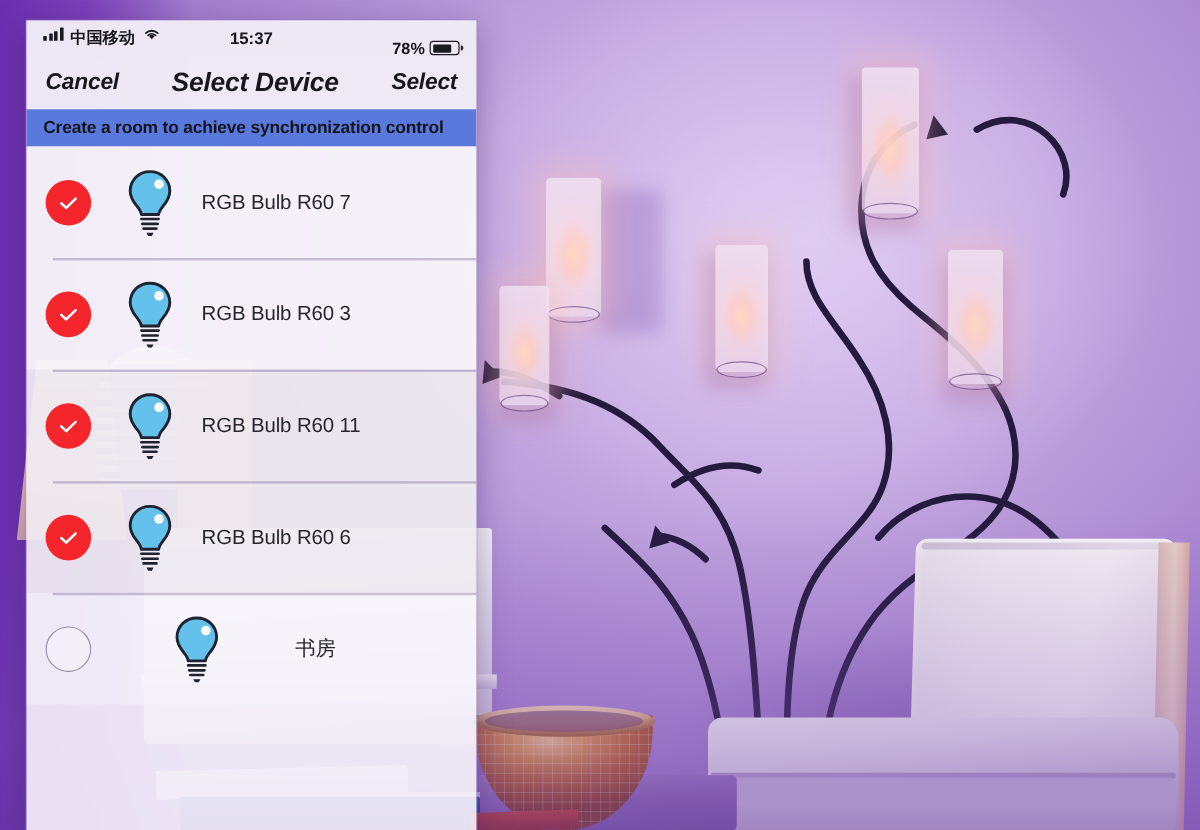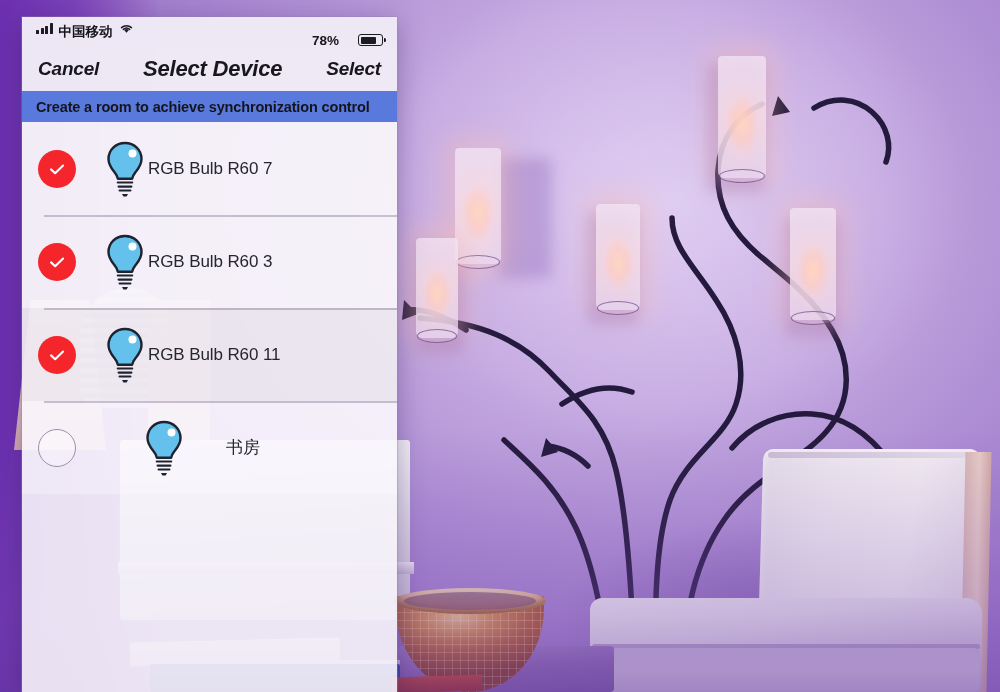--- a/index.html
+++ b/index.html
@@ -288,21 +288,21 @@
     text-align: center;
     font-size: 14px;
     font-weight: bold;
     color: #15151b;
     pointer-events: none;
   }
   .sb-right {
     margin-left: auto;
     display: flex;
     align-items: center;
-    gap: 19px;
+    gap: 4px;
     font-size: 13.5px;
     font-weight: bold;
     color: #15151b;
     margin-top: 16px;
   }
   .sig { display: flex; align-items: flex-end; gap: 1.5px; height: 11px; }
   .sig i { display: block; width: 3px; background: #1b1b22; border-radius: .5px; }
   .sig i:nth-child(1){ height: 4px; }
   .sig i:nth-child(2){ height: 6px; }
   .sig i:nth-child(3){ height: 8.5px; }
@@ -408,20 +408,21 @@
   .check.on svg { display: block; }
 
   .bulb {
     width: 46px; height: 58px;
     margin-left: 26px;
     flex: 0 0 auto;
   }
   .bulb svg { display: block; width: 100%; height: 100%; }
 
   .row-label {
+    margin-left: 20px;
     font-size: 17px;
     color: #26262e;
     letter-spacing: -.1px;
   }
 </style>
 </head>
 <body>
 
 <div id="stage">
 
@@ -506,20 +507,21 @@
           </span>
         <span class="carrier">中国移动</span>
         <span class="wifi">
           <svg viewBox="0 0 16 12" width="15" height="11" aria-hidden="true">
             <path d="M8 10.6 L5.4 7.6 A4.2 4.2 0 0 1 10.6 7.6 Z" fill="#1b1b22"></path>
             <path d="M2.6 5.0 A8 8 0 0 1 13.4 5.0" fill="none" stroke="#1b1b22" stroke-width="1.7" stroke-linecap="round"></path>
             <path d="M4.6 7.0 A5.2 5.2 0 0 1 11.4 7.0" fill="none" stroke="#1b1b22" stroke-width="1.6" stroke-linecap="round"></path>
           </svg>
         </span>
       </div>
+      <div class="sb-center">15:37</div>
       <div class="sb-right">
         <span>78%</span>
         <span class="batt">
             <span style="width:78%"></span>
           </span>
       </div>
     </div>
 
     <div class="navbar">
       <div class="nav-btn">Cancel</div>
@@ -577,20 +579,36 @@
           <svg viewBox="0 0 46 58" aria-hidden="true">
             <path d="M23 3 C13.6 3 6.5 10 6.5 19.1 c0 6.1 3.2 9.6 5.9 13 1.9 2.4 3.1 4.2 3.4 6.6 h14.4 c.3-2.4 1.5-4.2 3.4-6.6 2.7-3.4 5.9-6.9 5.9-13 C39.5 10 32.4 3 23 3 Z" fill="#63c1ec" stroke="#1f2330" stroke-width="2.4" stroke-linejoin="round"></path>
             <circle cx="30.5" cy="13.5" r="4" fill="#ffffff"></circle>
             <path d="M15.8 42.5 h14.4 M16.6 46.6 h12.8 M17.6 50.5 h10.8" stroke="#1f2330" stroke-width="2.2" stroke-linecap="round"></path>
             <path d="M20 54 h6 l-1.4 2.6 h-3.2 Z" fill="#1f2330"></path>
           </svg>
         </div>
         <div class="row-label">RGB Bulb R60 11</div>
       </div>
 
+      <div class="row row-tint-gray">
+        <div class="check on">
+          <svg viewBox="0 0 24 24" width="22" height="22" aria-hidden="true">
+              <path d="M5.5 12.4 L10 16.6 L18.6 8.2" fill="none" stroke="#fff" stroke-width="2.3" stroke-linecap="round" stroke-linejoin="round"></path>
+            </svg>
+        </div>
+        <div class="bulb">
+          <svg viewBox="0 0 46 58" aria-hidden="true">
+            <path d="M23 3 C13.6 3 6.5 10 6.5 19.1 c0 6.1 3.2 9.6 5.9 13 1.9 2.4 3.1 4.2 3.4 6.6 h14.4 c.3-2.4 1.5-4.2 3.4-6.6 2.7-3.4 5.9-6.9 5.9-13 C39.5 10 32.4 3 23 3 Z" fill="#63c1ec" stroke="#1f2330" stroke-width="2.4" stroke-linejoin="round"></path>
+            <circle cx="30.5" cy="13.5" r="4" fill="#ffffff"></circle>
+            <path d="M15.8 42.5 h14.4 M16.6 46.6 h12.8 M17.6 50.5 h10.8" stroke="#1f2330" stroke-width="2.2" stroke-linecap="round"></path>
+            <path d="M20 54 h6 l-1.4 2.6 h-3.2 Z" fill="#1f2330"></path>
+          </svg>
+        </div>
+        <div class="row-label">RGB Bulb R60 6</div>
+      </div>
 
       <div class="row row-tint-none">
         <div class="check off"></div>
         <div class="bulb">
           <svg viewBox="0 0 46 58" aria-hidden="true">
             <path d="M23 3 C13.6 3 6.5 10 6.5 19.1 c0 6.1 3.2 9.6 5.9 13 1.9 2.4 3.1 4.2 3.4 6.6 h14.4 c.3-2.4 1.5-4.2 3.4-6.6 2.7-3.4 5.9-6.9 5.9-13 C39.5 10 32.4 3 23 3 Z" fill="#63c1ec" stroke="#1f2330" stroke-width="2.4" stroke-linejoin="round"></path>
             <circle cx="30.5" cy="13.5" r="4" fill="#ffffff"></circle>
             <path d="M15.8 42.5 h14.4 M16.6 46.6 h12.8 M17.6 50.5 h10.8" stroke="#1f2330" stroke-width="2.2" stroke-linecap="round"></path>
             <path d="M20 54 h6 l-1.4 2.6 h-3.2 Z" fill="#1f2330"></path>
           </svg>

